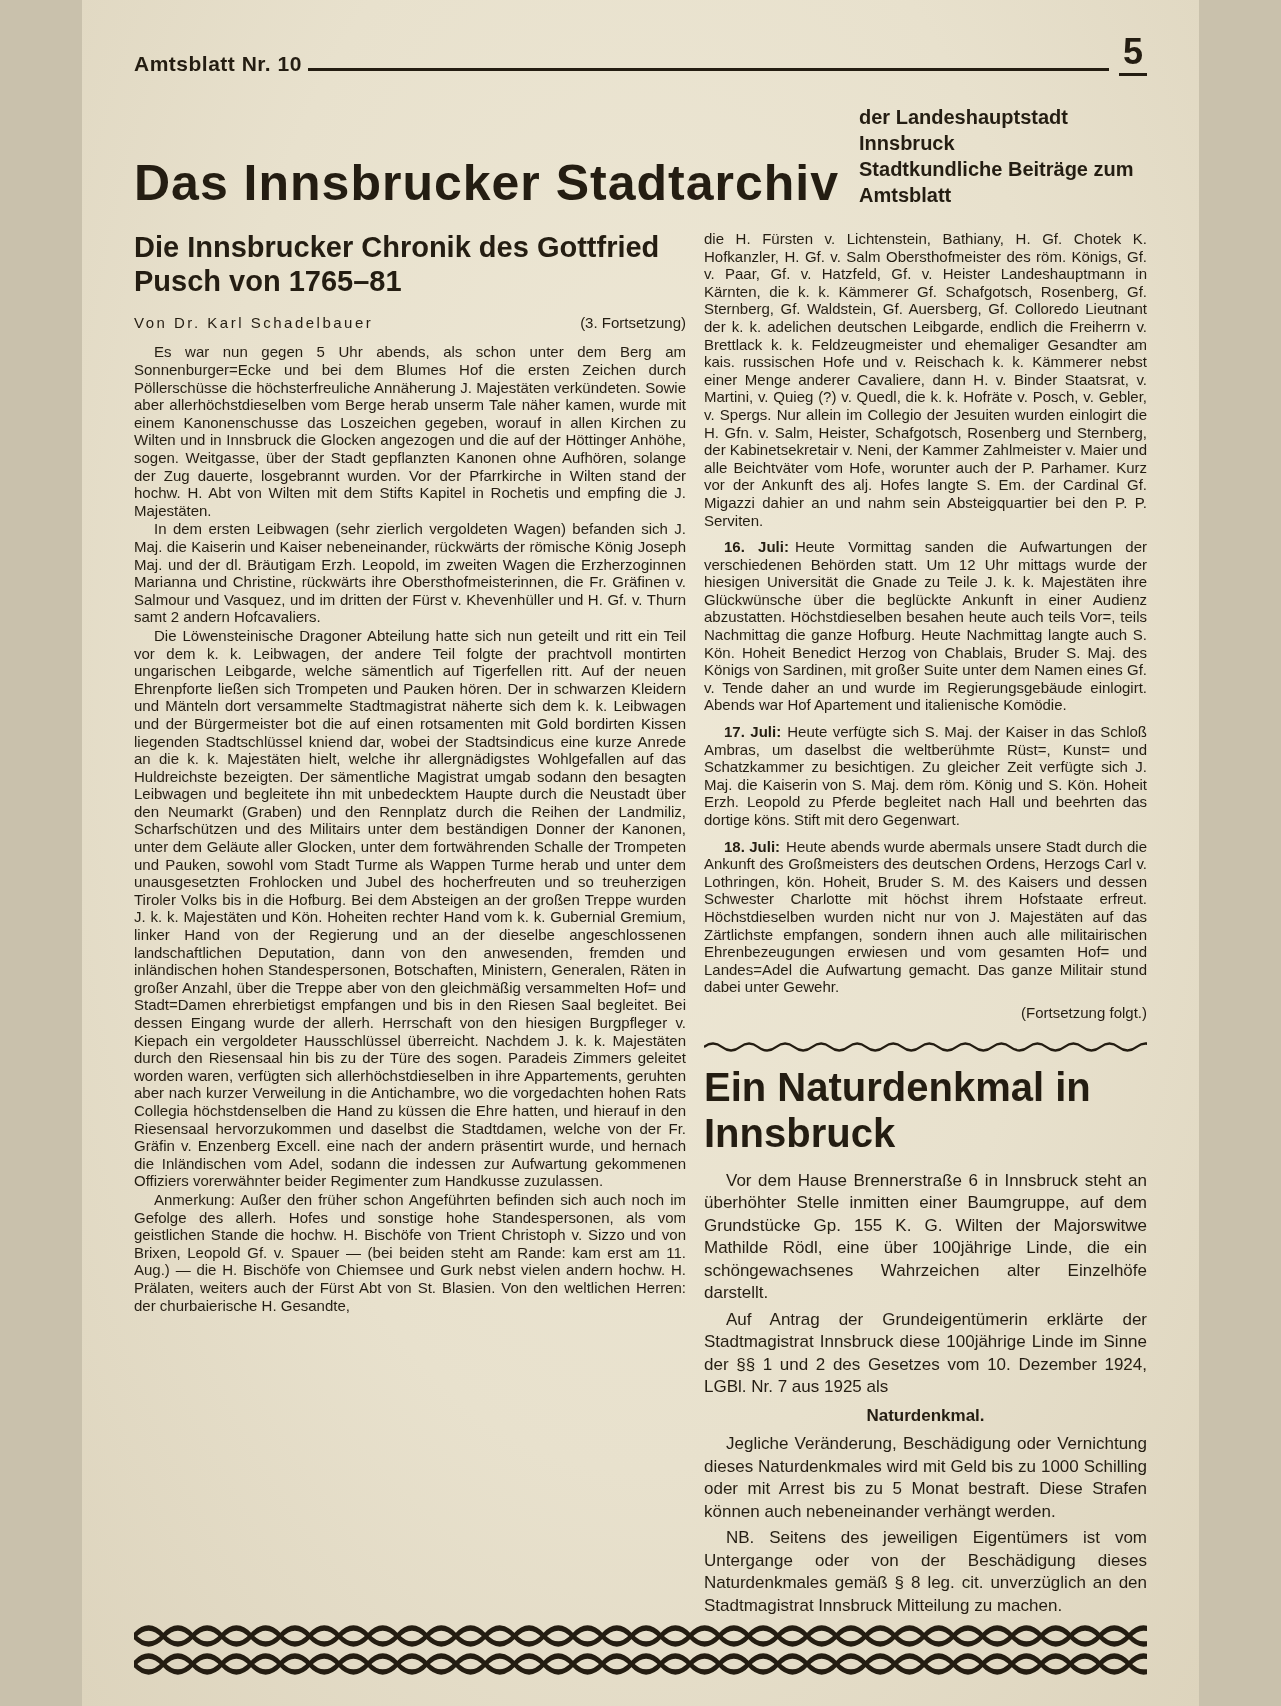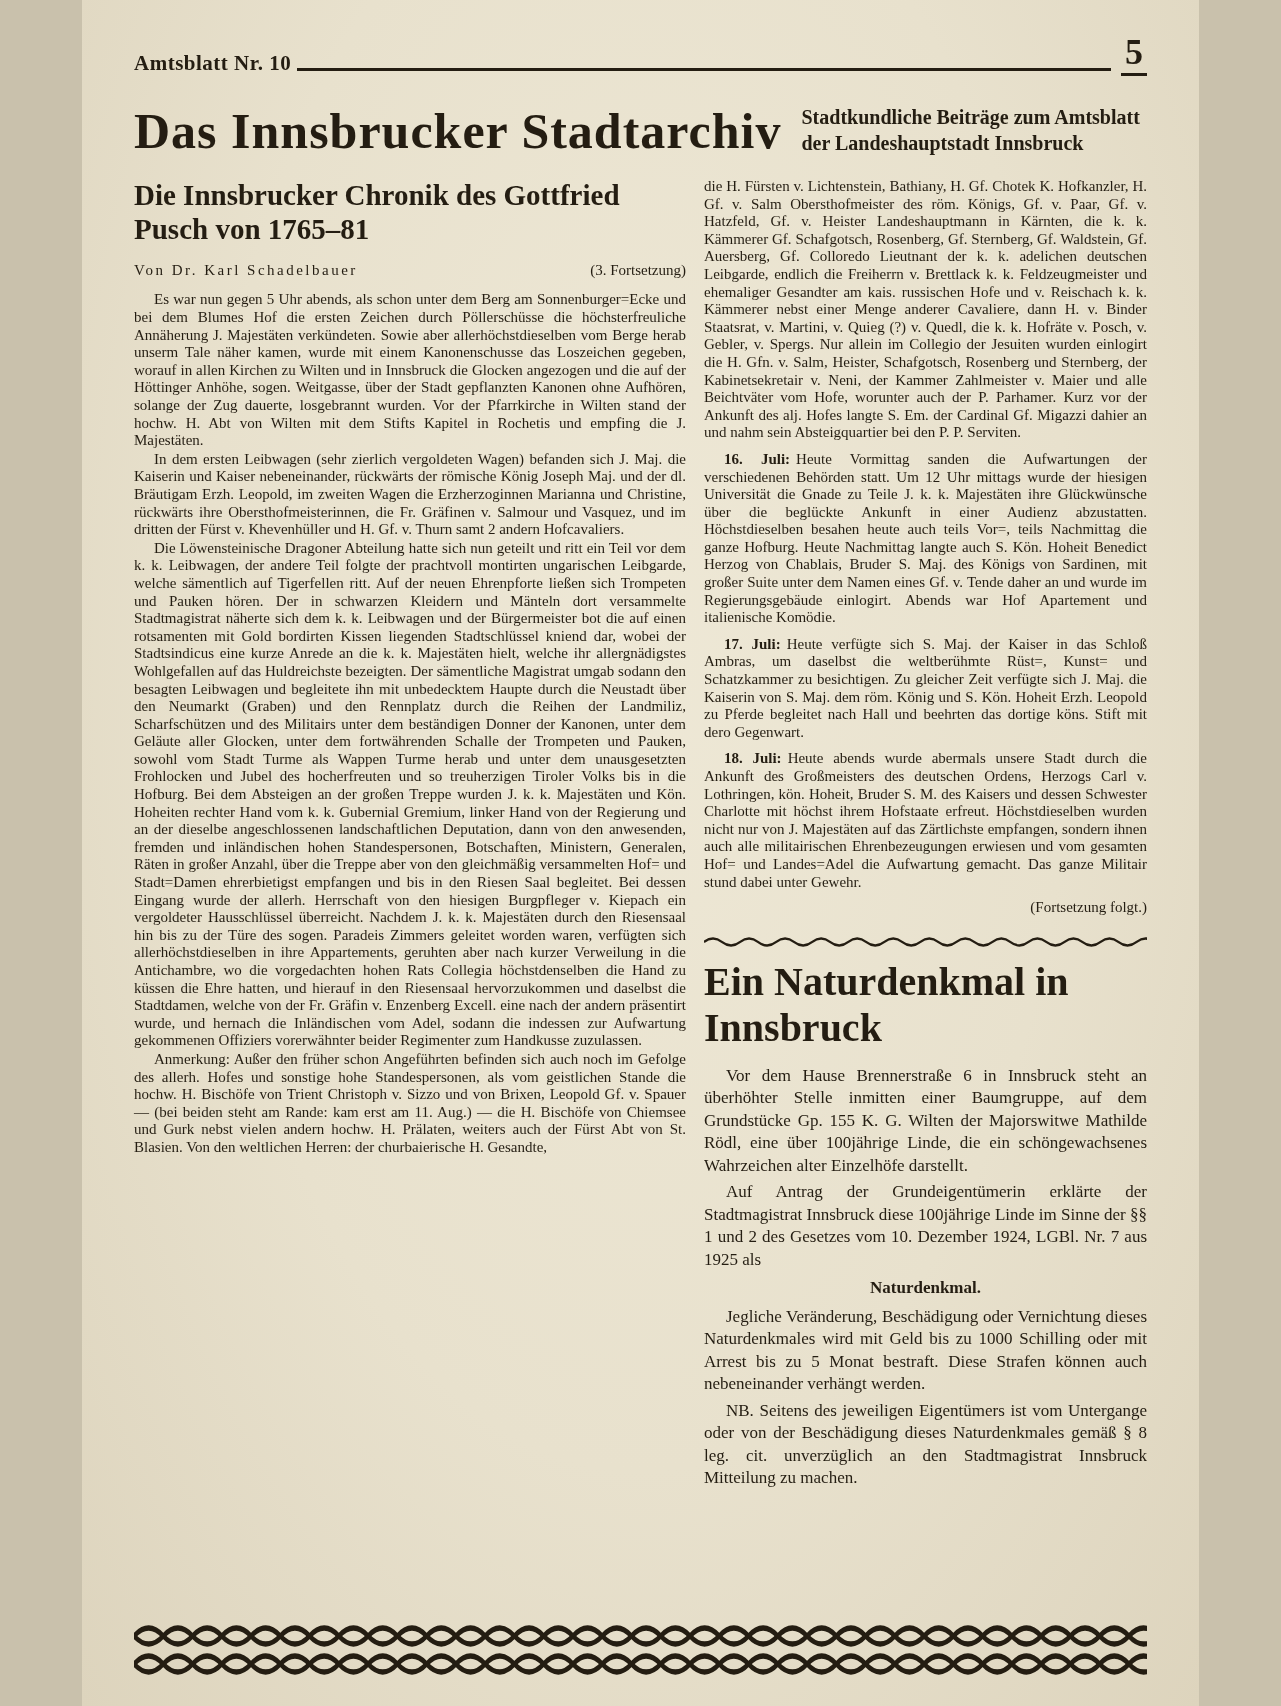--- a/index.html
+++ b/index.html
@@ -4,21 +4,21 @@
 <style>
   html,body{margin:0;padding:0;background:#c9c1ac;}
   .page{
     position:relative;
     width:1117px;height:1706px;
     margin:0 auto;
     box-sizing:border-box;
     padding:34px 52px 0 52px;
     background:radial-gradient(ellipse at 50% 38%, #eee8d6 0%, #e8e1cd 55%, #ddd4bd 100%);
     color:#241d12;
-    font-family:Liberation Serif, serif;
+    font-family:Liberation Sans, sans-serif;
     overflow:hidden;
   }
   
   .topbar{display:flex;align-items:flex-end;}
   .topbar .mast{font-weight:bold;font-size:21px;letter-spacing:.5px;white-space:nowrap;}
   .topbar .rule{flex:1;border-bottom:3px solid #241d12;margin:0 10px 5px 6px;height:1px;}
   .pageno{font-weight:bold;font-size:36px;line-height:1;border-bottom:3px solid #241d12;padding:0 4px 3px 4px;}
   
   .masthead{display:flex;align-items:flex-end;margin-top:24px;}
   h1.title{font-size:50px;font-weight:bold;margin:0;line-height:1;letter-spacing:1px;white-space:nowrap;}
@@ -58,22 +58,22 @@
 
   <div class="topbar">
     <span class="mast">Amtsblatt Nr. 10</span>
     <span class="rule"></span>
     <span class="pageno">5</span>
   </div>
 
   <div class="masthead">
     <h1 class="title">Das Innsbrucker Stadtarchiv</h1>
     <div class="subtitle">
+      <div>der Landeshauptstadt Innsbruck</div>
       <div>Stadtkundliche Beiträge zum Amtsblatt</div>
-      <div>der Landeshauptstadt Innsbruck</div>
     </div>
   </div>
 
   <div class="columns">
 
     <div class="col-left body">
       <h2 class="art1head">
         <span>Die Innsbrucker Chronik des Gottfried</span><br>
         <span>Pusch von 1765–81</span>
       </h2>

